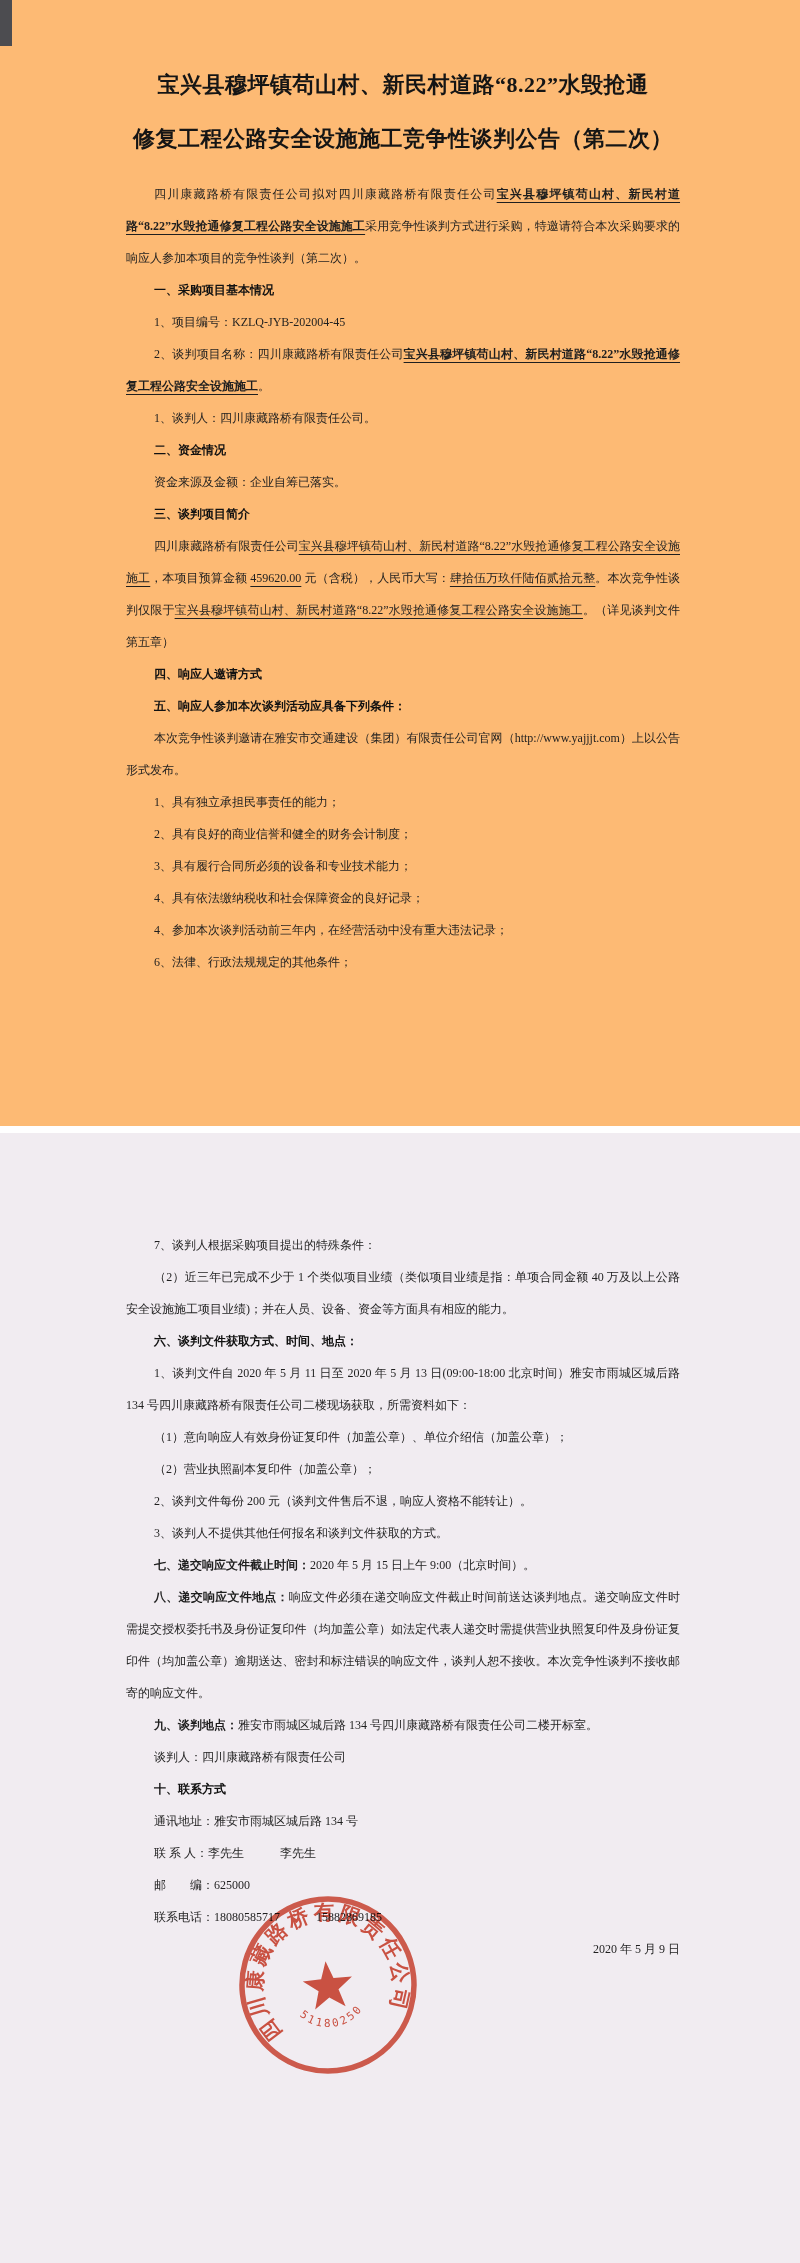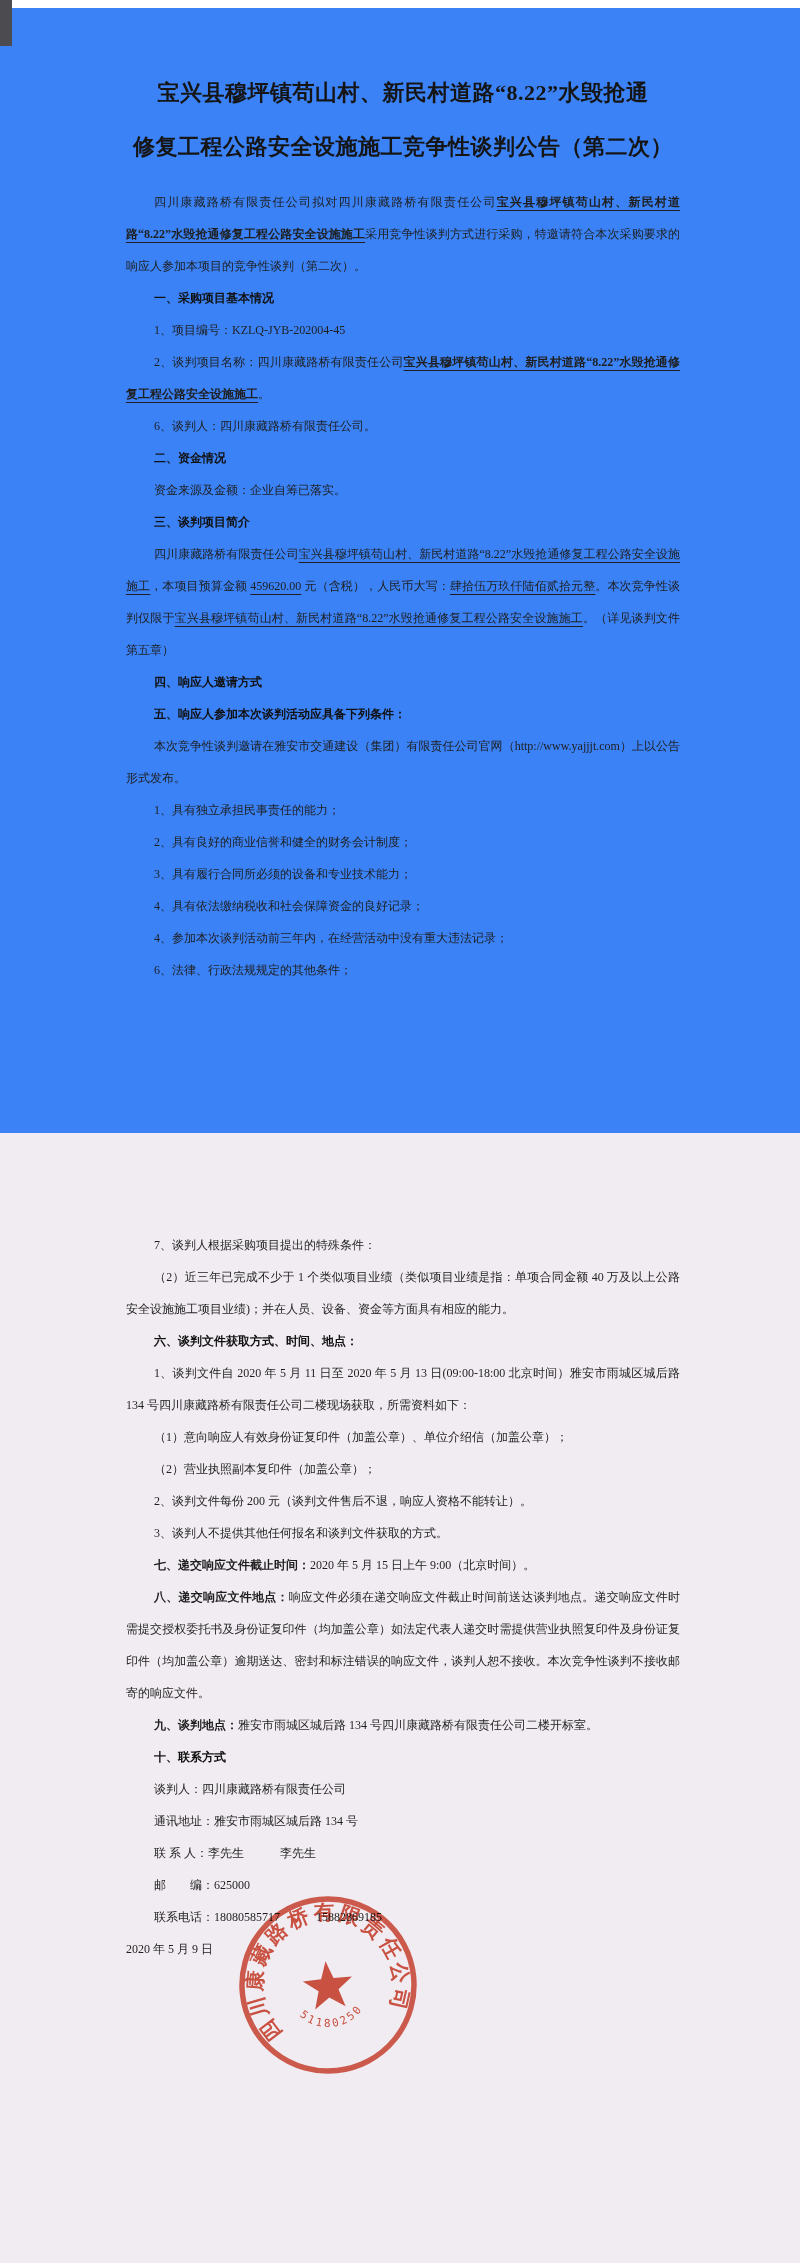--- a/index.html
+++ b/index.html
@@ -2,36 +2,36 @@
 <html><head>
 <meta charset="utf-8">
 <style>
   html,body{margin:0;padding:0;}
   body{
     width:800px;height:2263px;position:relative;background:#ffffff;
     font-family:"Liberation Serif","DejaVu Serif",serif;
     overflow:hidden;
   }
   .page{position:absolute;left:0;width:800px;}
-  #page1{top:8px;height:1126px;background:#3b82f6;}
+  #page1{top:0;height:1126px;background:#fdba74;}
   #page2{top:1133px;height:1160px;background:#f1ecf1;}
   .content{position:absolute;left:126px;top:0;width:554px;color:#1c1c1c;}
   #page2 .content{padding-top:96px;}
   .title-line{
     font-size:22px;font-weight:700;line-height:54px;text-align:center;
     letter-spacing:0.5px;color:#151515;
   }
   #page1 .content .title-line:first-child{margin-top:58px;}
   .para{
     font-size:12px;line-height:32px;text-align:justify;
     text-indent:28px;margin:0;color:#1f1f1f;
   }
   .title-line + .para{margin-top:12px;}
   .heading{font-weight:700;color:#111;}
-  .date-line{text-align:left;text-indent:0;padding-right:0;}
+  .date-line{text-align:right;text-indent:0;padding-right:0;}
   .run.b{font-weight:700;}
   .run.u{text-decoration:underline;text-underline-offset:4px;}
   
   .corner-artifact{
     position:absolute;left:0;top:0;width:12px;height:46px;background:#4c4c50;
   }
   
   .seal{
     position:absolute;left:233px;top:1890px;width:190px;height:190px;
     opacity:0.88;mix-blend-mode:multiply;transform:rotate(-6deg);
@@ -42,21 +42,21 @@
 <body>
 
 <div class="page" id="page1">
   <div class="content">
       <div class="title-line">宝兴县穆坪镇苟山村、新民村道路“8.22”水毁抢通</div>
       <div class="title-line">修复工程公路安全设施施工竞争性谈判公告（第二次）</div>
       <div class="para"><span class="run">四川康藏路桥有限责任公司拟对四川康藏路桥有限责任公司</span><span class="run b u">宝兴县穆坪镇苟山村、新民村道路“8.22”水毁抢通修复工程公路安全设施施工</span><span class="run">采用竞争性谈判方式进行采购，特邀请符合本次采购要求的响应人参加本项目的竞争性谈判（第二次）。</span></div>
       <div class="para heading">一、采购项目基本情况</div>
       <div class="para"><span class="run">1、项目编号：KZLQ-JYB-202004-45</span></div>
       <div class="para"><span class="run">2、谈判项目名称：四川康藏路桥有限责任公司</span><span class="run b u">宝兴县穆坪镇苟山村、新民村道路“8.22”水毁抢通修复工程公路安全设施施工</span><span class="run">。</span></div>
-      <div class="para"><span class="run">6、谈判人：四川康藏路桥有限责任公司。</span></div>
+      <div class="para"><span class="run">1、谈判人：四川康藏路桥有限责任公司。</span></div>
       <div class="para heading">二、资金情况</div>
       <div class="para"><span class="run">资金来源及金额：企业自筹已落实。</span></div>
       <div class="para heading">三、谈判项目简介</div>
       <div class="para"><span class="run">四川康藏路桥有限责任公司</span><span class="run u">宝兴县穆坪镇苟山村、新民村道路“8.22”水毁抢通修复工程公路安全设施施工</span><span class="run">，本项目预算金额 </span><span class="run u">459620.00</span><span class="run"> 元（含税），人民币大写：</span><span class="run u">肆拾伍万玖仟陆佰贰拾元整</span><span class="run">。本次竞争性谈判仅限于</span><span class="run u">宝兴县穆坪镇苟山村、新民村道路“8.22”水毁抢通修复工程公路安全设施施工</span><span class="run">。（详见谈判文件第五章）</span></div>
       <div class="para heading">四、响应人邀请方式</div>
       <div class="para heading">五、响应人参加本次谈判活动应具备下列条件：</div>
       <div class="para"><span class="run">本次竞争性谈判邀请在雅安市交通建设（集团）有限责任公司官网（http://www.yajjjt.com）上以公告形式发布。</span></div>
       <div class="para"><span class="run">1、具有独立承担民事责任的能力；</span></div>
       <div class="para"><span class="run">2、具有良好的商业信誉和健全的财务会计制度；</span></div>
       <div class="para"><span class="run">3、具有履行合同所必须的设备和专业技术能力；</span></div>
@@ -72,22 +72,22 @@
       <div class="para"><span class="run">（2）近三年已完成不少于 1 个类似项目业绩（类似项目业绩是指：单项合同金额 40 万及以上公路安全设施施工项目业绩)；并在人员、设备、资金等方面具有相应的能力。</span></div>
       <div class="para heading">六、谈判文件获取方式、时间、地点：</div>
       <div class="para"><span class="run">1、谈判文件自 2020 年 5 月 11 日至 2020 年 5 月 13 日(09:00-18:00 北京时间）雅安市雨城区城后路 134 号四川康藏路桥有限责任公司二楼现场获取，所需资料如下：</span></div>
       <div class="para"><span class="run">（1）意向响应人有效身份证复印件（加盖公章）、单位介绍信（加盖公章）；</span></div>
       <div class="para"><span class="run">（2）营业执照副本复印件（加盖公章）；</span></div>
       <div class="para"><span class="run">2、谈判文件每份 200 元（谈判文件售后不退，响应人资格不能转让）。</span></div>
       <div class="para"><span class="run">3、谈判人不提供其他任何报名和谈判文件获取的方式。</span></div>
       <div class="para"><span class="run b">七、递交响应文件截止时间：</span><span class="run">2020 年 5 月 15 日上午 9:00（北京时间）。</span></div>
       <div class="para"><span class="run b">八、递交响应文件地点：</span><span class="run">响应文件必须在递交响应文件截止时间前送达谈判地点。递交响应文件时需提交授权委托书及身份证复印件（均加盖公章）如法定代表人递交时需提供营业执照复印件及身份证复印件（均加盖公章）逾期送达、密封和标注错误的响应文件，谈判人恕不接收。本次竞争性谈判不接收邮寄的响应文件。</span></div>
       <div class="para"><span class="run b">九、谈判地点：</span><span class="run">雅安市雨城区城后路 134 号四川康藏路桥有限责任公司二楼开标室。</span></div>
+      <div class="para"><span class="run">谈判人：四川康藏路桥有限责任公司</span></div>
       <div class="para heading">十、联系方式</div>
-      <div class="para"><span class="run">谈判人：四川康藏路桥有限责任公司</span></div>
       <div class="para"><span class="run">通讯地址：雅安市雨城区城后路 134 号</span></div>
       <div class="para"><span class="run">联 系 人：李先生　　　李先生</span></div>
       <div class="para"><span class="run">邮　　编：625000</span></div>
       <div class="para"><span class="run">联系电话：18080585717　　　15882869185</span></div>
       <div class="para date-line">2020 年 5 月 9 日</div>
     </div>
 </div>
 
 <div class="corner-artifact"></div>
 

